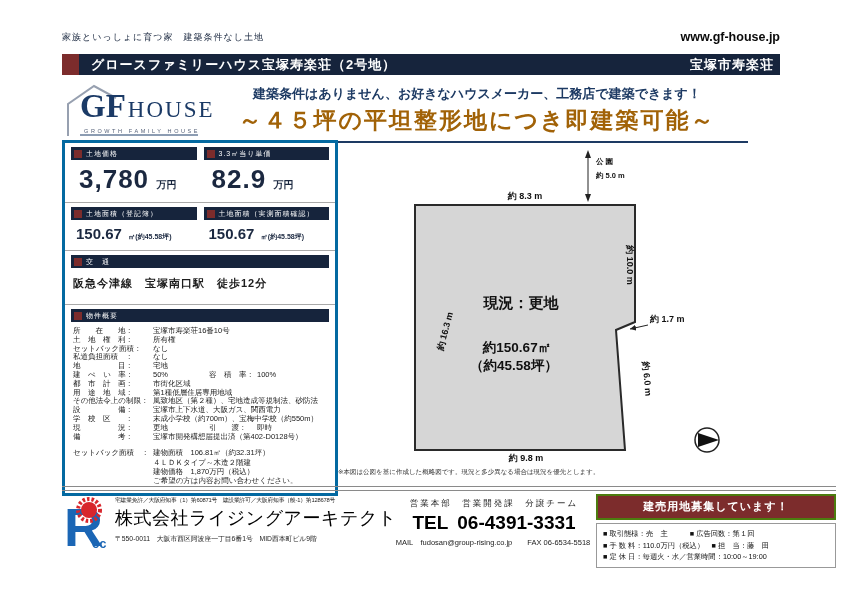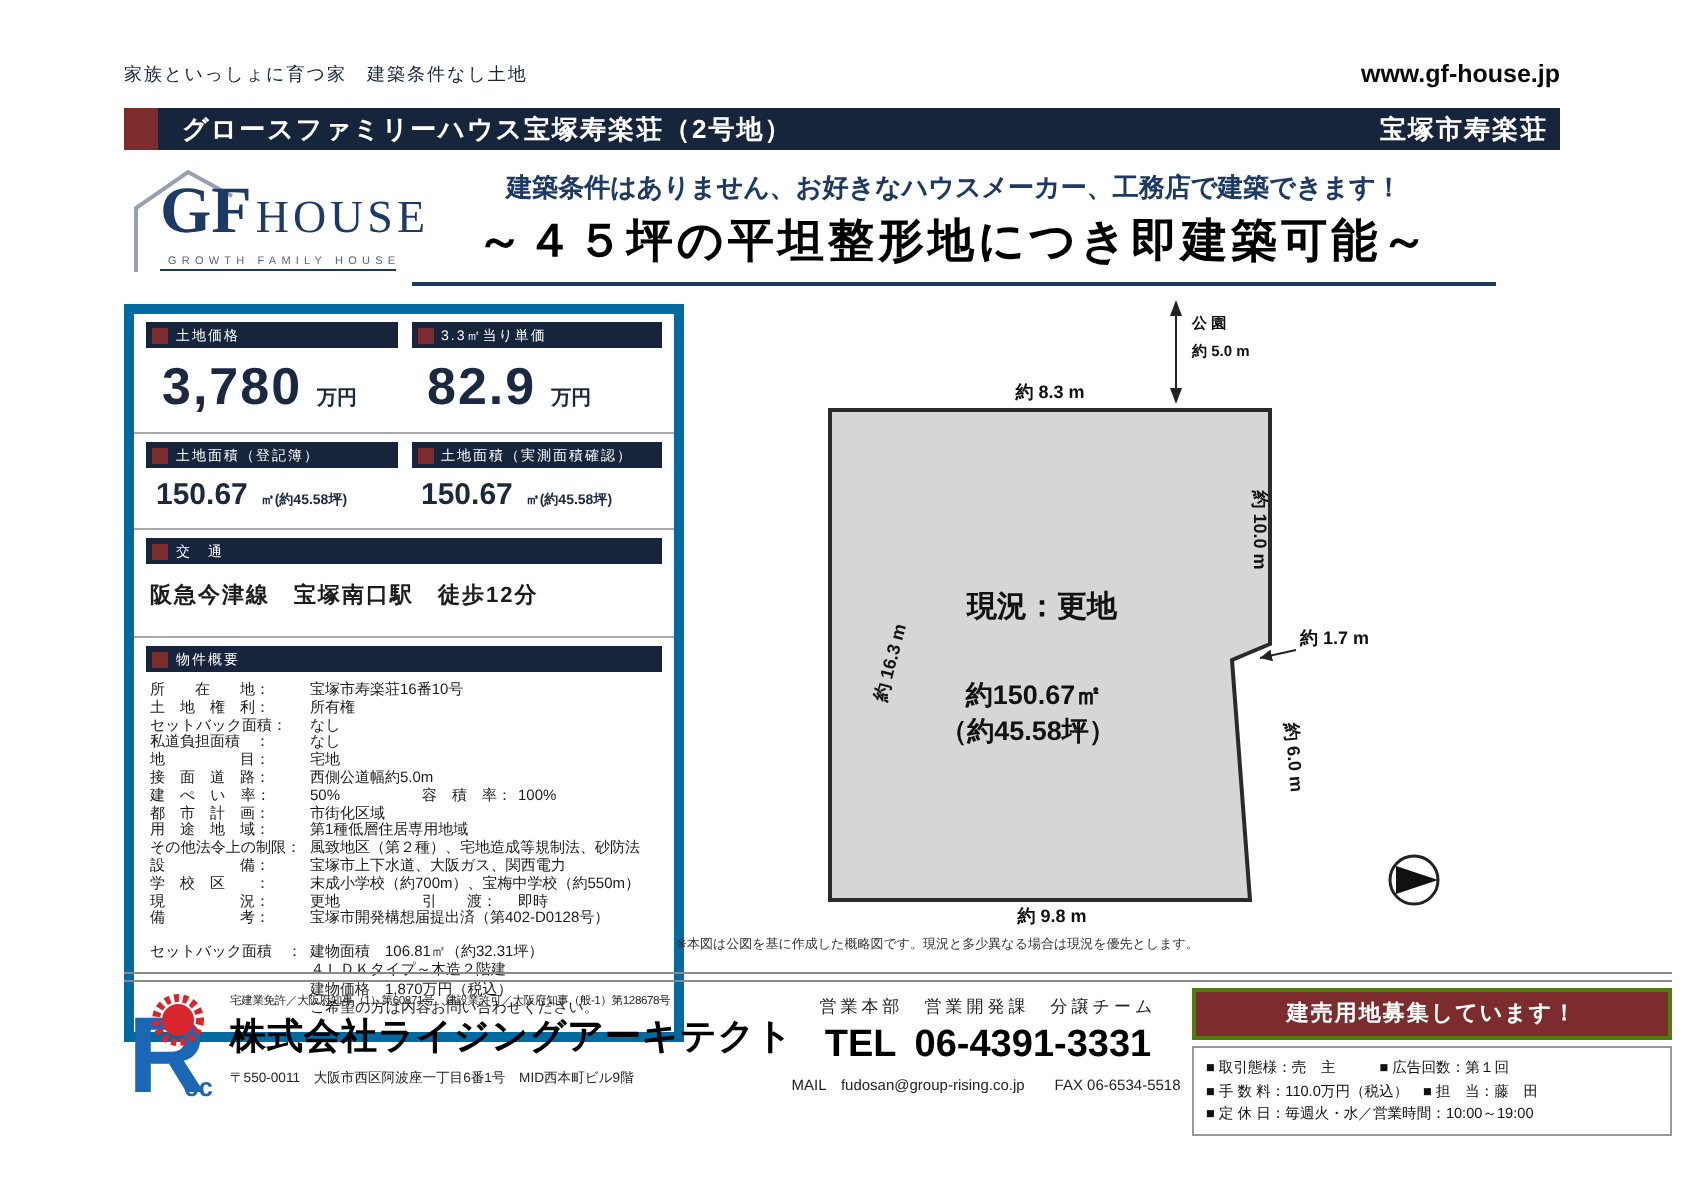--- a/index.html
+++ b/index.html
@@ -24,24 +24,24 @@
   
   .logo-block{left:64px;top:82px;width:146px;height:58px;}
   .logo-row{position:absolute;left:16px;top:8px;display:flex;align-items:baseline;}
   .logo-gf{font-family:"Liberation Serif","DejaVu Serif",serif;font-size:33px;font-weight:bold;color:#1b3a66;line-height:1;}
   .logo-house{font-family:"Liberation Serif","DejaVu Serif",serif;font-size:23px;color:#1b3a66;letter-spacing:2px;line-height:1;margin-left:2px;}
   .logo-sub{position:absolute;left:20px;top:46px;font-size:5.5px;letter-spacing:2.6px;color:#56627a;white-space:nowrap;}
 
   
   .headline{left:206px;top:85px;width:542px;text-align:center;border-bottom:2px solid #1d3a63;padding-bottom:5px;}
   .headline-1{font-size:13px;font-weight:bold;color:#1d3a63;}
-  .headline-2{font-size:23px;font-weight:bold;color:#000000;letter-spacing:2px;margin-top:2px;}
-
-  
-  .left-col{left:62px;top:152px;width:270px;border:5px solid #0369a1;background:#fff;}
+  .headline-2{font-size:23px;font-weight:bold;color:#a16207;letter-spacing:2px;margin-top:2px;}
+
+  
+  .left-col{left:62px;top:140px;width:270px;border:3px solid #0369a1;background:#fff;}
   .sec{padding:4px 6px 6px;border-bottom:1px solid #a9a9a9;}
   .sec:last-child{border-bottom:none;}
   .dual{display:flex;gap:7px;}
   .pcard{flex:1;min-width:0;}
   .chead{background:#16243c;height:13px;display:flex;align-items:center;gap:4px;padding-left:3px;}
   .chead .sq{width:8px;height:8px;background:#7c2c2c;flex:none;}
   .chead .ht{color:#fff;font-size:7px;letter-spacing:1px;white-space:nowrap;}
   .pnum-row{padding:4px 0 1px 8px;white-space:nowrap;}
   .pnum{font-size:26px;font-weight:bold;color:#1b2840;letter-spacing:1px;}
   .punit{font-size:10px;font-weight:bold;color:#1b2840;margin-left:3px;}
@@ -61,21 +61,21 @@
   .diagram{left:336px;top:142px;width:452px;height:322px;}
   .diagram-note{left:338px;top:468px;width:300px;font-size:6.5px;color:#333;white-space:nowrap;}
   .svg-dim{font-size:9px;font-weight:600;fill:#111;}
   .svg-small{font-size:7.5px;font-weight:600;fill:#111;}
 
   
   .footer-rule{left:62px;top:486px;width:774px;height:3px;border-top:1px solid #8a8a8a;border-bottom:1px solid #8a8a8a;}
   .footer-logo{left:64px;top:496px;width:46px;height:56px;}
   .footer-left{left:115px;top:496px;width:285px;}
   .license{font-size:5.8px;color:#222;letter-spacing:-0.2px;white-space:nowrap;}
-  .company{font-size:18px;font-weight:bold;color:#000;margin-top:1px;letter-spacing:0.5px;white-space:nowrap;}
+  .company{font-size:18px;font-weight:normal;color:#000;margin-top:1px;letter-spacing:0.5px;white-space:nowrap;}
   .address{font-size:6.8px;color:#222;margin-top:4px;white-space:nowrap;}
   .footer-right{left:398px;top:498px;width:192px;text-align:center;}
   .department{font-size:8.5px;color:#222;letter-spacing:2px;white-space:nowrap;}
   .telrow{font-size:19px;font-weight:bold;color:#000;margin-top:2px;white-space:nowrap;}
   .tel-label{margin-right:9px;}
   .mailfax{font-size:7.5px;color:#222;margin-top:4px;white-space:nowrap;margin-left:-30px;width:250px;}
 
   
   .recruit{left:596px;top:494px;width:240px;}
   .recruit-title{background:#7c2c2c;border:2px solid #4d7c0f;color:#fff;font-weight:bold;font-size:11px;text-align:center;padding:3px 0 4px;letter-spacing:1px;}
@@ -188,24 +188,20 @@
         </div>
       <div class="ov-row">
           <span class="ov-label">私道負担面積　：</span>
           <span>なし</span>
         </div>
       <div class="ov-row">
           <span class="ov-label">地　　　　　目：</span>
           <span>宅地</span>
         </div>
       <div class="ov-row">
-          <span class="ov-label">接　面　道　路：</span>
-          <span>西側公道幅約5.0m</span>
-        </div>
-      <div class="ov-row">
           <span class="ov-label">建　ぺ　い　率：</span>
           <span class="ov-vshort">50%</span>
           <span class="ov-label2">容　積　率：</span>
           <span>100%</span>
         </div>
       <div class="ov-row">
           <span class="ov-label">都　市　計　画：</span>
           <span>市街化区域</span>
         </div>
       <div class="ov-row">

